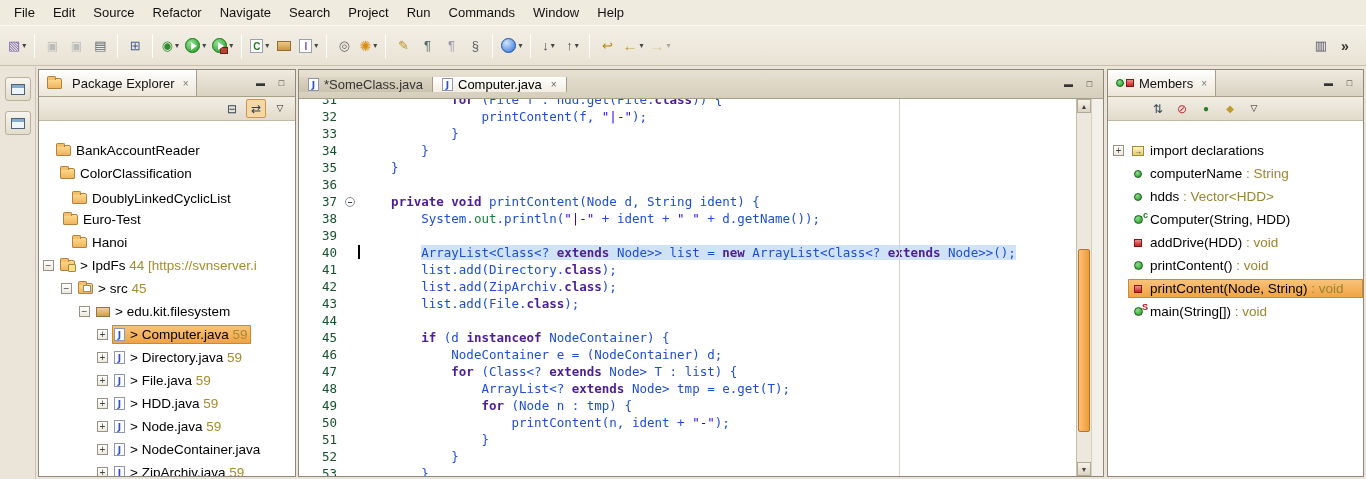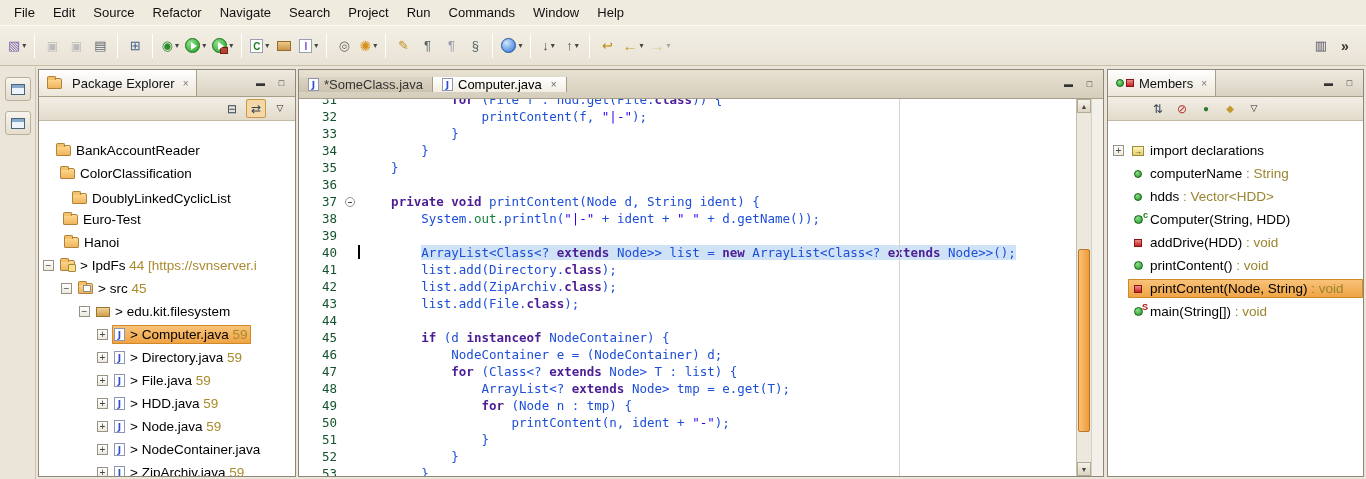--- a/index.html
+++ b/index.html
@@ -264,21 +264,21 @@
               <span class="lmain">DoublyLinkedCyclicList</span>
             </span>
           </div>
           <div class="tree-row" style="padding-left: 7px;">
             <span class="expander hidden"></span>
             <span class="selwrap">
               <span class="ticon folder-icon"></span>
               <span class="lmain">Euro-Test</span>
             </span>
           </div>
-          <div class="tree-row" style="padding-left: 8px;">
+          <div class="tree-row" style="padding-left: 16px;">
             <span class="expander hidden"></span>
             <span class="selwrap">
               <span class="ticon folder-icon"></span>
               <span class="lmain">Hanoi</span>
             </span>
           </div>
           <div class="tree-row" style="padding-left: 4px;">
             <span class="expander">−</span>
             <span class="selwrap">
               <span class="ticon folder-icon project-icon"></span>

